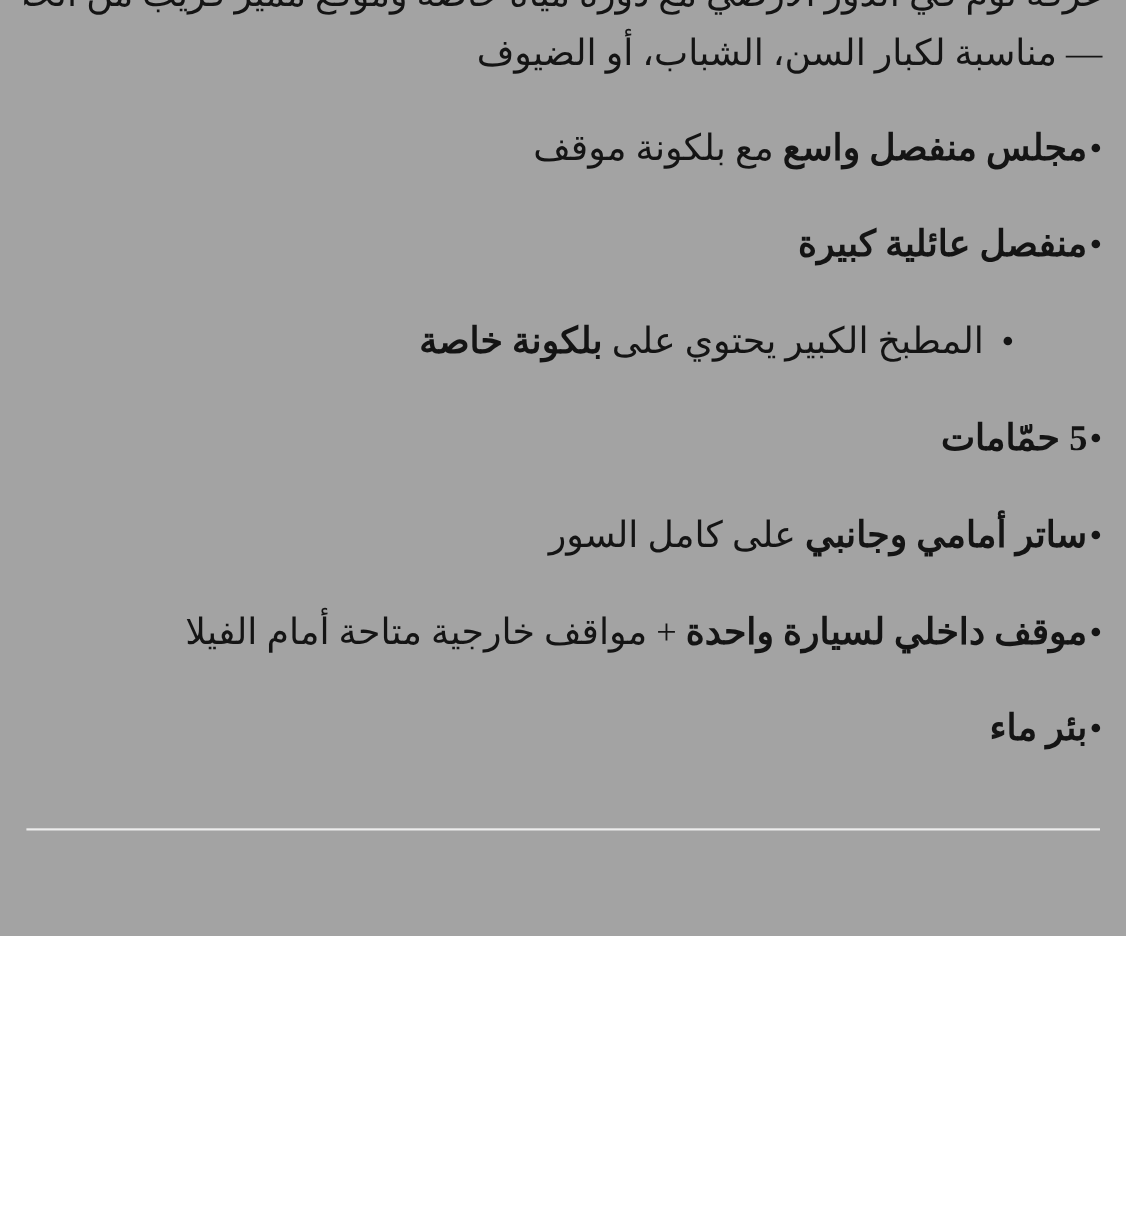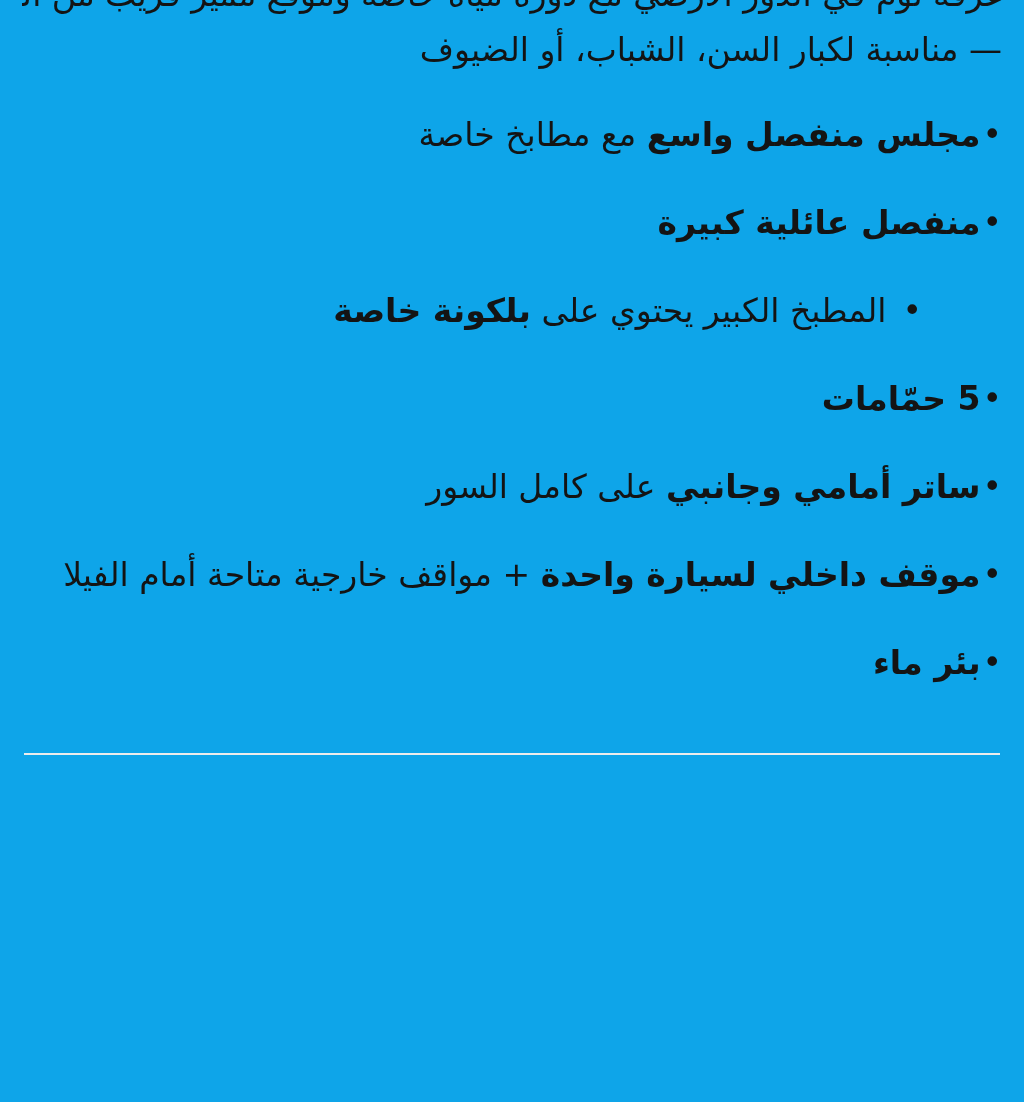--- a/index.html
+++ b/index.html
@@ -4,24 +4,25 @@
 <style>
   html, body {
     margin: 0;
     padding: 0;
     background: #ffffff;
     font-family: "DejaVu Sans", sans-serif;
   }
   .page {
     position: relative;
     width: 1024px;
-    height: 1102px;
+    height: 851px;
     overflow: hidden;
-    background: #0ea5e9;
+    background: #a3a3a3;
     direction: rtl;
+    font-family: Liberation Serif, serif;
   }
   .content {
     padding: 0 22px 0 22px;
     color: #141414;
     text-align: right;
     font-size: 33px;
   }
   
   .clipped-wrap {
     height: 18px;
@@ -78,21 +79,21 @@
   <div class="content">
 
     <div class="clipped-wrap">
       <span class="clipped-line">غرفة نوم في الدور الأرضي مع دورة مياه خاصة وموقع مميز قريب من الخدمات</span>
     </div>
 
     <p class="dash-line">— مناسبة لكبار السن، الشباب، أو الضيوف</p>
 
     <ul class="features">
         <li>
-    <span class="bullet">•</span><span><span class="seg bold">مجلس منفصل واسع</span><span class="seg"> مع مطابخ خاصة</span></span>
+    <span class="bullet">•</span><span><span class="seg bold">مجلس منفصل واسع</span><span class="seg"> مع بلكونة موقف</span></span>
   </li>
         <li>
     <span class="bullet">•</span><span><span class="seg bold">منفصل عائلية كبيرة</span></span>
   </li>
         <li class="indented">
     <span class="bullet">•</span><span><span class="seg">المطبخ الكبير يحتوي على </span><span class="seg bold">بلكونة خاصة</span></span>
   </li>
         <li>
     <span class="bullet">•</span><span><span class="seg bold">5 حمّامات</span></span>
   </li>

